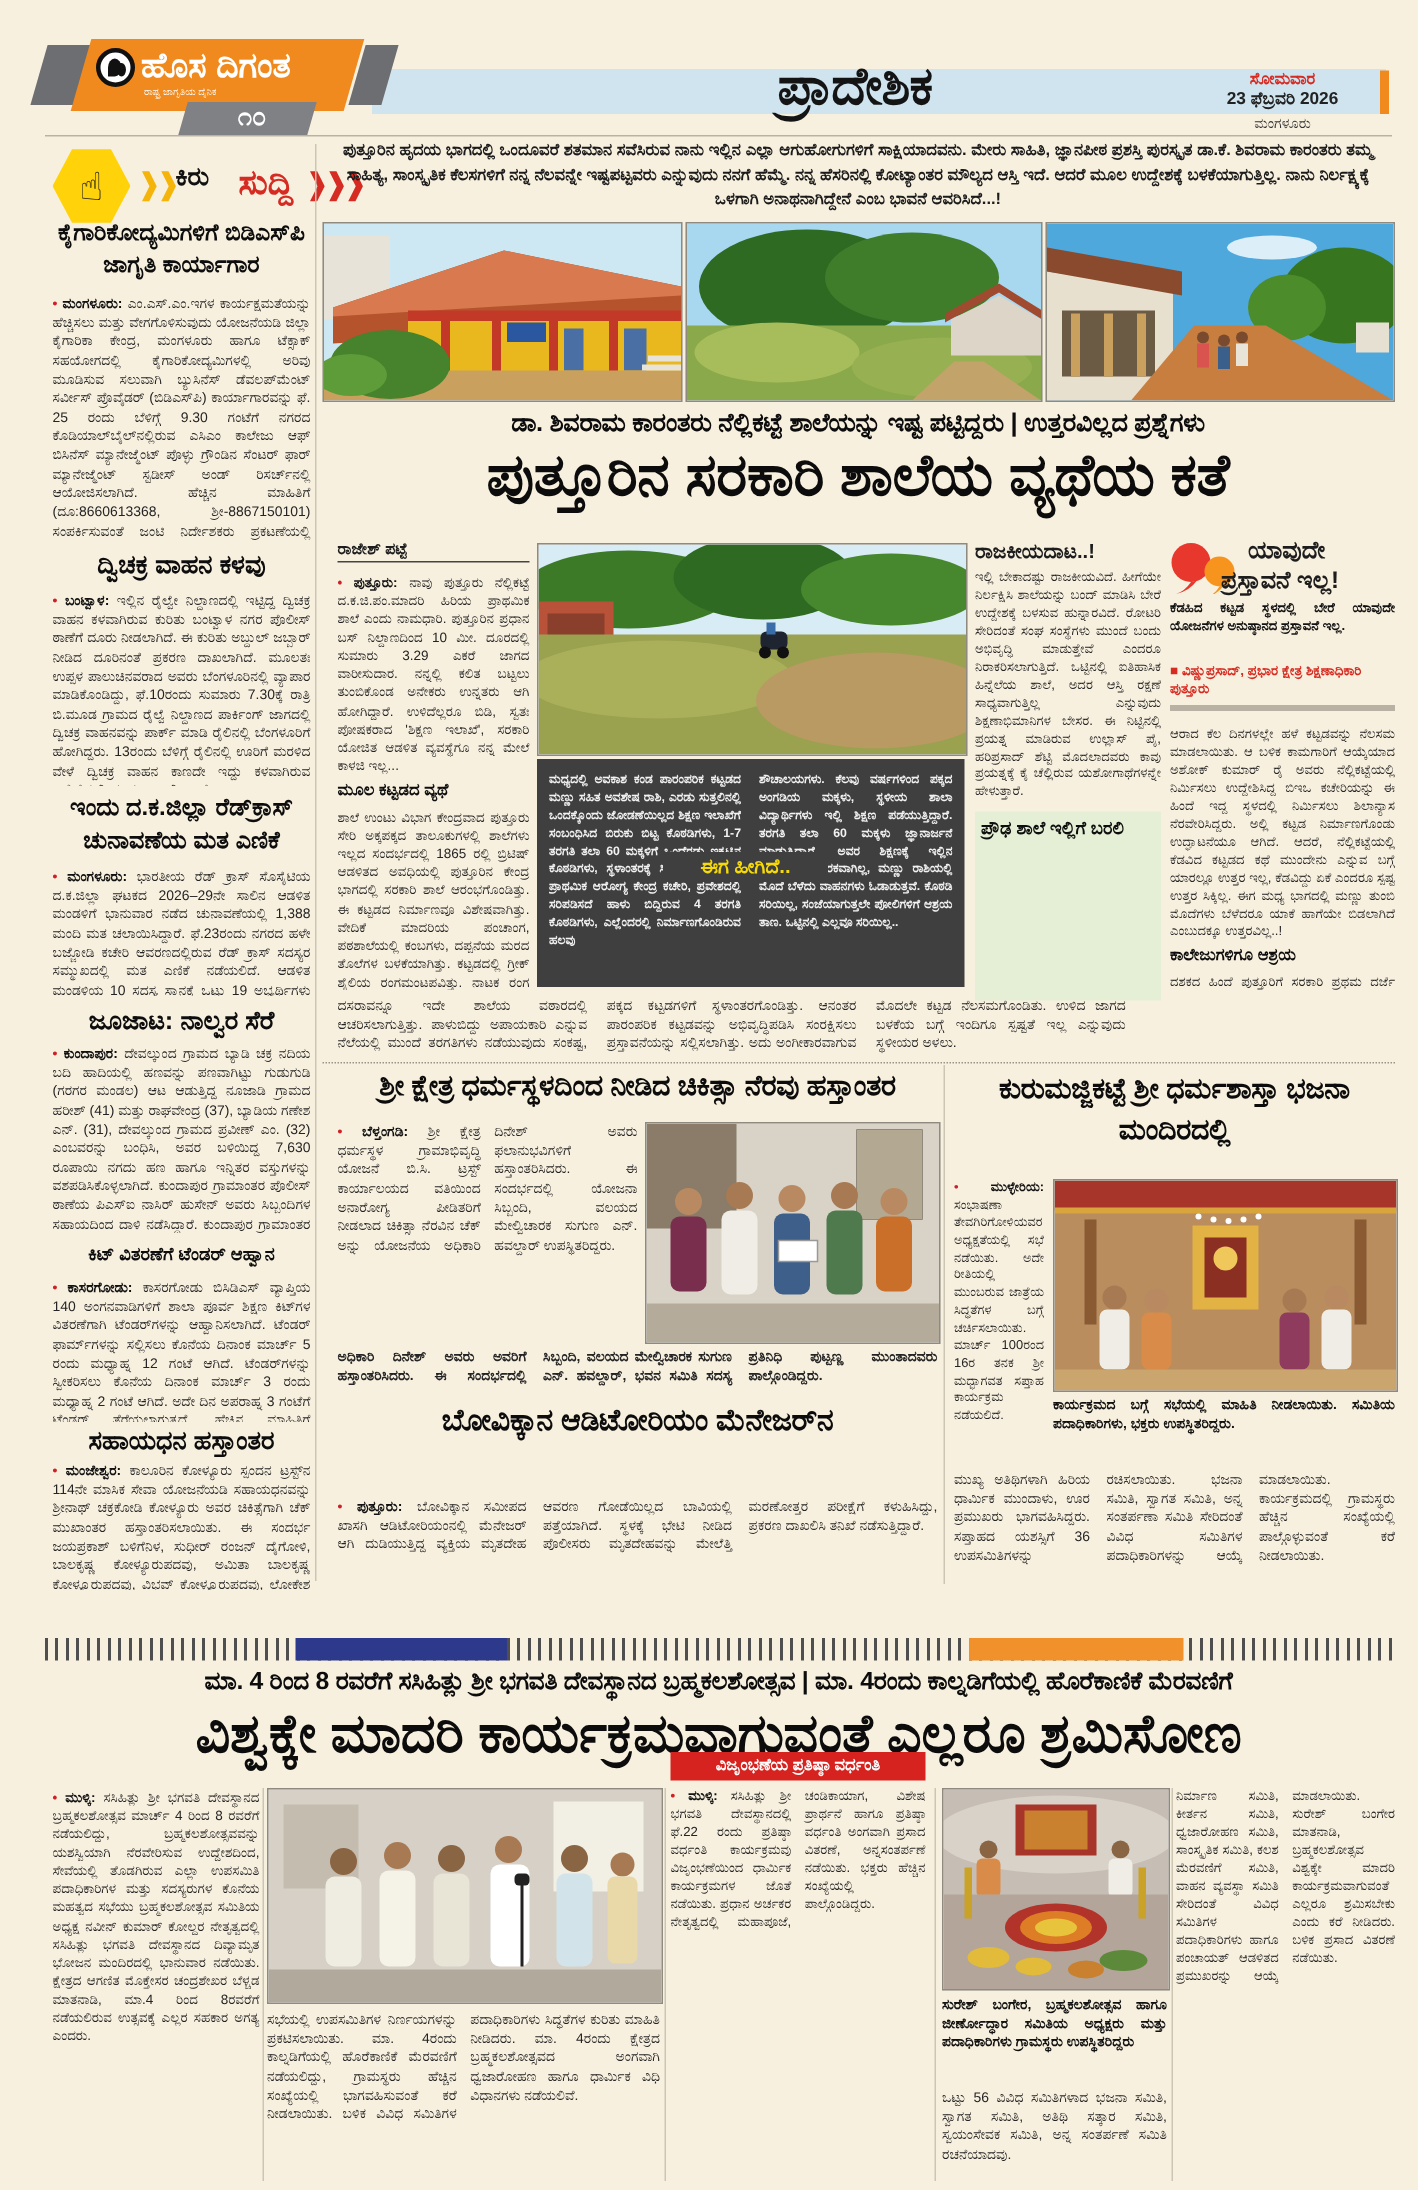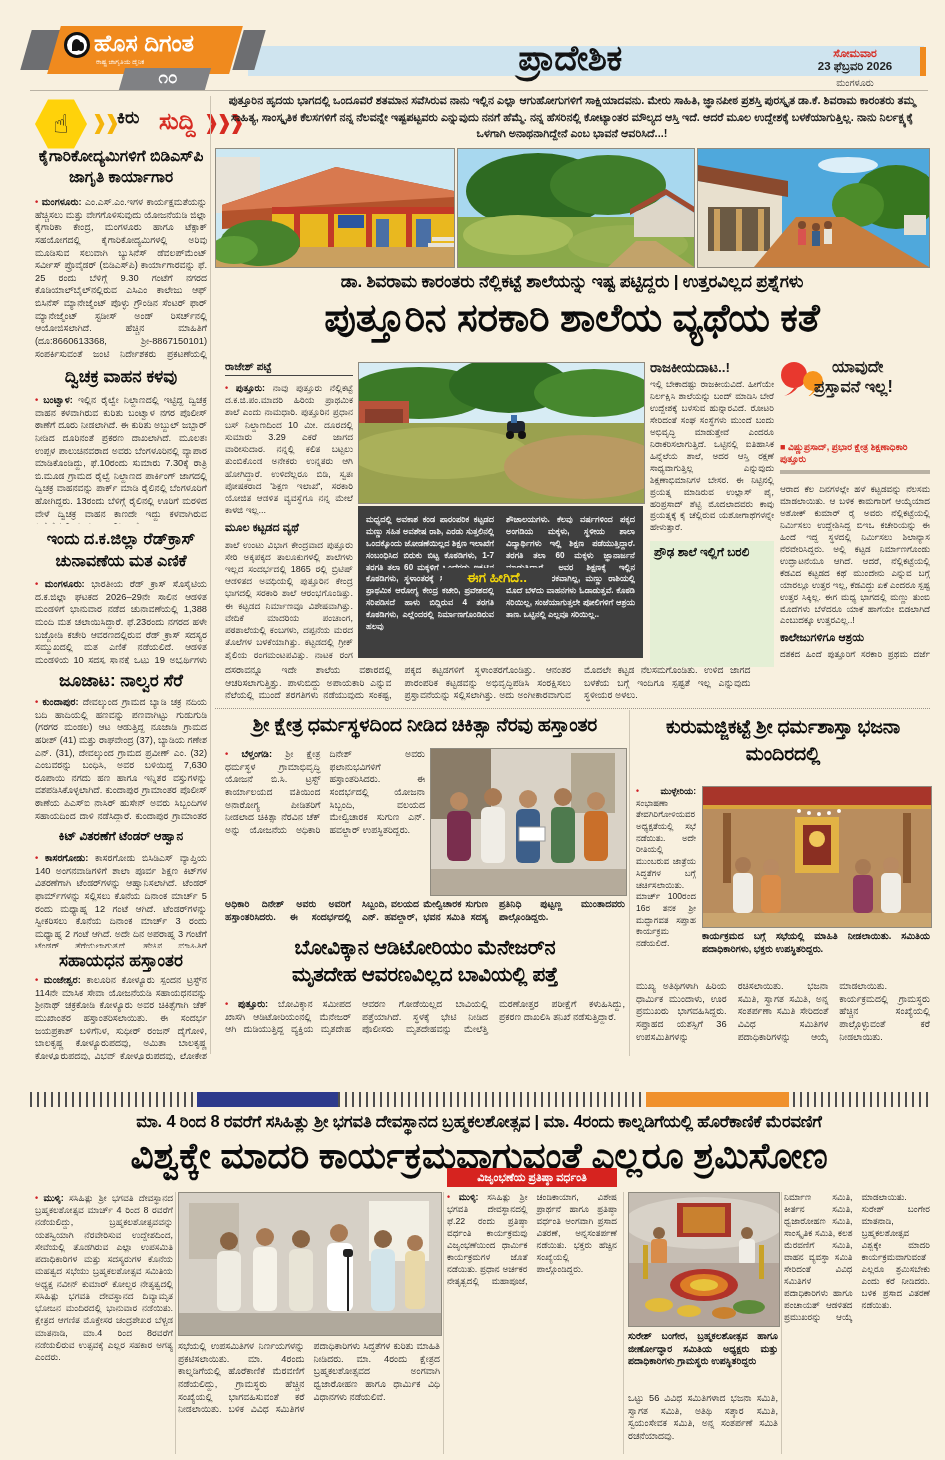--- a/index.html
+++ b/index.html
@@ -192,20 +192,21 @@
 
 <div class="abs" style="left:780px;top:358px;width:150px;height:302px;">
   <svg width="46" height="36" style="position:absolute;left:0;top:2px;">
     <circle cx="14" cy="15" r="13" fill="#e8382e"></circle>
       <path d="M14 28 Q10 34 4 36 Q13 34 18 27Z" fill="#e8382e"></path>
     <circle cx="33" cy="21" r="10" fill="#f7941d"></circle>
       <path d="M33 31 Q30 36 25 38 Q32 36 36 30Z" fill="#f7941d"></path>
   </svg>
   <div class="abs" style="left:52px;top:0;font-weight:bold;font-size:16px;">ಯಾವುದೇ</div>
   <div class="abs" style="left:34px;top:20px;font-weight:bold;font-size:16px;">ಪ್ರಸ್ತಾವನೆ ಇಲ್ಲ!</div>
+  <div class="abs cap" style="left:0;top:42px;width:150px;height:40px;font-size:8.8px;">ಕೆಡಹಿದ ಕಟ್ಟಡ ಸ್ಥಳದಲ್ಲಿ ಬೇರೆ ಯಾವುದೇ ಯೋಜನೆಗಳ ಅನುಷ್ಠಾನದ ಪ್ರಸ್ತಾವನೆ ಇಲ್ಲ.</div>
   <div class="abs" style="left:0;top:84px;width:150px;font-weight:bold;font-size:9px;color:#d62b22;line-height:1.3;">■ ವಿಷ್ಣುಪ್ರಸಾದ್, ಪ್ರಭಾರ ಕ್ಷೇತ್ರ ಶಿಕ್ಷಣಾಧಿಕಾರಿ ಪುತ್ತೂರು</div>
   <div class="abs" style="left:0;top:112px;width:150px;height:4px;background:#b9b2a4;"></div>
   <div class="abs bt" style="left:0;top:122px;width:150px;height:180px;font-size:8.8px;">
     <p>ಆರಾದ ಕೆಲ ದಿನಗಳಲ್ಲೇ ಹಳೆ ಕಟ್ಟಡವನ್ನು ನೆಲಸಮ ಮಾಡಲಾಯಿತು. ಆ ಬಳಿಕ ಕಾಮಗಾರಿಗೆ ಆಯ್ಕೆಯಾದ ಅಶೋಕ್ ಕುಮಾರ್ ರೈ ಅವರು ನೆಲ್ಲಿಕಟ್ಟೆಯಲ್ಲಿ ನಿರ್ಮಿಸಲು ಉದ್ದೇಶಿಸಿದ್ದ ಬಿಇಒ ಕಚೇರಿಯನ್ನು ಈ ಹಿಂದೆ ಇದ್ದ ಸ್ಥಳದಲ್ಲಿ ನಿರ್ಮಿಸಲು ಶಿಲಾನ್ಯಾಸ ನೆರವೇರಿಸಿದ್ದರು. ಅಲ್ಲಿ ಕಟ್ಟಡ ನಿರ್ಮಾಣಗೊಂಡು ಉದ್ಘಾಟನೆಯೂ ಆಗಿದೆ. ಆದರೆ, ನೆಲ್ಲಿಕಟ್ಟೆಯಲ್ಲಿ ಕೆಡವಿದ ಕಟ್ಟಡದ ಕಥೆ ಮುಂದೇನು ಎನ್ನುವ ಬಗ್ಗೆ ಯಾರಲ್ಲೂ ಉತ್ತರ ಇಲ್ಲ, ಕೆಡವಿದ್ದು ಏಕೆ ಎಂದರೂ ಸ್ಪಷ್ಟ ಉತ್ತರ ಸಿಕ್ಕಿಲ್ಲ. ಈಗ ಮಧ್ಯ ಭಾಗದಲ್ಲಿ ಮಣ್ಣು ತುಂಬಿ ಮೊದೆಗಳು ಬೆಳೆದರೂ ಯಾಕೆ ಹಾಗೆಯೇ ಬಿಡಲಾಗಿದೆ ಎಂಬುದಕ್ಕೂ ಉತ್ತರವಿಲ್ಲ..!</p>
     <div class="sh" style="text-align:left;">ಕಾಲೇಜುಗಳಿಗೂ ಆಶ್ರಯ</div>
     <p>ದಶಕದ ಹಿಂದೆ ಪುತ್ತೂರಿಗೆ ಸರಕಾರಿ ಪ್ರಥಮ ದರ್ಜೆ ಕಾಲೇಜು ಮಂಜೂರಾದಾಗ ಕೆಲ ವರ್ಷಗಳ ಕಾಲ ಇದೇ ಆವರಣದ ಕಟ್ಟಡಗಳಲ್ಲಿ ತರಗತಿಗಳು ನಡೆದಿದ್ದವು. 2014 ರಲ್ಲಿ ಕಟ್ಟಡ ಪೂರ್ಣಗೊಂಡಿತು. ಈಗ ಆ ಅಗತ್ಯವೂ ಇಲ್ಲ.</p>
   </div>
 </div>
 
 <div class="abs bt cols4" style="left:225px;top:664px;width:705px;height:40px;">ದಸರಾವನ್ನೂ ಇದೇ ಶಾಲೆಯ ವಠಾರದಲ್ಲಿ ಆಚರಿಸಲಾಗುತ್ತಿತ್ತು. ಪಾಳುಬಿದ್ದು ಅಪಾಯಕಾರಿ ಎನ್ನುವ ನೆಲೆಯಲ್ಲಿ ಮುಂದೆ ತರಗತಿಗಳು ನಡೆಯುವುದು ಸಂಕಷ್ಟ, ಪಕ್ಕದ ಕಟ್ಟಡಗಳಿಗೆ ಸ್ಥಳಾಂತರಗೊಂಡಿತ್ತು. ಆನಂತರ ಪಾರಂಪರಿಕ ಕಟ್ಟಡವನ್ನು ಅಭಿವೃದ್ಧಿಪಡಿಸಿ ಸಂರಕ್ಷಿಸಲು ಪ್ರಸ್ತಾವನೆಯನ್ನು ಸಲ್ಲಿಸಲಾಗಿತ್ತು. ಅದು ಅಂಗೀಕಾರವಾಗುವ ಮೊದಲೇ ಕಟ್ಟಡ ನೆಲಸಮಗೊಂಡಿತು. ಉಳಿದ ಜಾಗದ ಬಳಕೆಯ ಬಗ್ಗೆ ಇಂದಿಗೂ ಸ್ಪಷ್ಟತೆ ಇಲ್ಲ ಎನ್ನುವುದು ಸ್ಥಳೀಯರ ಅಳಲು.</div>
@@ -234,21 +235,20 @@
 <circle cx="165" cy="52" r="9" fill="#b98a62"></circle>
       <rect x="153" y="62" width="24" height="50" rx="6" fill="#c96f2a"></rect>
 <rect x="88" y="78" width="26" height="14" fill="#ffffff" stroke="#999"></rect>
 <rect y="120" width="195" height="26" fill="#b5ab9b"></rect>
 </svg>
   </div>
 <div class="abs bt cols3" style="left:225px;top:898px;width:400px;height:32px;font-weight:bold;">ಅಧಿಕಾರಿ ದಿನೇಶ್ ಅವರು ಅವರಿಗೆ ಹಸ್ತಾಂತರಿಸಿದರು. ಈ ಸಂದರ್ಭದಲ್ಲಿ ಸಿಬ್ಬಂದಿ, ವಲಯದ ಮೇಲ್ವಿಚಾರಕ ಸುಗುಣ ಎನ್. ಹವಲ್ದಾರ್, ಭವನ ಸಮಿತಿ ಸದಸ್ಯ ಪ್ರತಿನಿಧಿ ಪುಟ್ಟಣ್ಣ ಮುಂತಾದವರು ಪಾಲ್ಗೊಂಡಿದ್ದರು.</div>
 
 <div class="abs hl" style="left:225px;top:934px;width:400px;height:58px;font-size:20px;line-height:1.35;">
   <div>ಬೋವಿಕ್ಕಾನ ಆಡಿಟೋರಿಯಂ ಮೆನೇಜರ್‌ನ</div>
-    <div>ಮೃತದೇಹ ಆವರಣವಿಲ್ಲದ ಬಾವಿಯಲ್ಲಿ ಪತ್ತೆ</div>
 </div>
 <div class="abs bt cols3" style="left:225px;top:998px;width:400px;height:56px;">
   <span class="dl">ಪುತ್ತೂರು:</span> <span>ಬೋವಿಕ್ಕಾನ ಸಮೀಪದ ಖಾಸಗಿ ಆಡಿಟೋರಿಯಂನಲ್ಲಿ ಮೆನೇಜರ್ ಆಗಿ ದುಡಿಯುತ್ತಿದ್ದ ವ್ಯಕ್ತಿಯ ಮೃತದೇಹ ಆವರಣ ಗೋಡೆಯಿಲ್ಲದ ಬಾವಿಯಲ್ಲಿ ಪತ್ತೆಯಾಗಿದೆ. ಸ್ಥಳಕ್ಕೆ ಭೇಟಿ ನೀಡಿದ ಪೊಲೀಸರು ಮೃತದೇಹವನ್ನು ಮೇಲೆತ್ತಿ ಮರಣೋತ್ತರ ಪರೀಕ್ಷೆಗೆ ಕಳುಹಿಸಿದ್ದು, ಪ್ರಕರಣ ದಾಖಲಿಸಿ ತನಿಖೆ ನಡೆಸುತ್ತಿದ್ದಾರೆ.</span>
 </div>
 
 <div class="abs hl" style="left:636px;top:714px;width:294px;height:60px;font-size:19px;line-height:1.4;">
   <div>ಕುರುಮಜ್ಜಿಕಟ್ಟೆ ಶ್ರೀ ಧರ್ಮಶಾಸ್ತಾ ಭಜನಾ ಮಂದಿರದ​ಲ್ಲಿ</div>
 </div>
 <div class="abs bt" style="left:636px;top:786px;width:60px;height:188px;font-size:8.6px;word-break:break-word;">
   <span class="dl">ಮುಳ್ಳೇರಿಯ:</span> <span>ಸಂಭಾಷಣಾ ತೇವಗಿರಿಗೋಳಿಯವರ ಅಧ್ಯಕ್ಷತೆಯಲ್ಲಿ ಸಭೆ ನಡೆಯಿತು. ಅದೇ ರೀತಿಯಲ್ಲಿ ಮುಂಬರುವ ಜಾತ್ರೆಯ ಸಿದ್ಧತೆಗಳ ಬಗ್ಗೆ ಚರ್ಚಿಸಲಾಯಿತು. ಮಾರ್ಚ್ 100ರಂದ 16ರ ತನಕ ಶ್ರೀ ಮದ್ಭಾಗವತ ಸಪ್ತಾಹ ಕಾರ್ಯಕ್ರಮ ನಡೆಯಲಿದೆ.</span>

